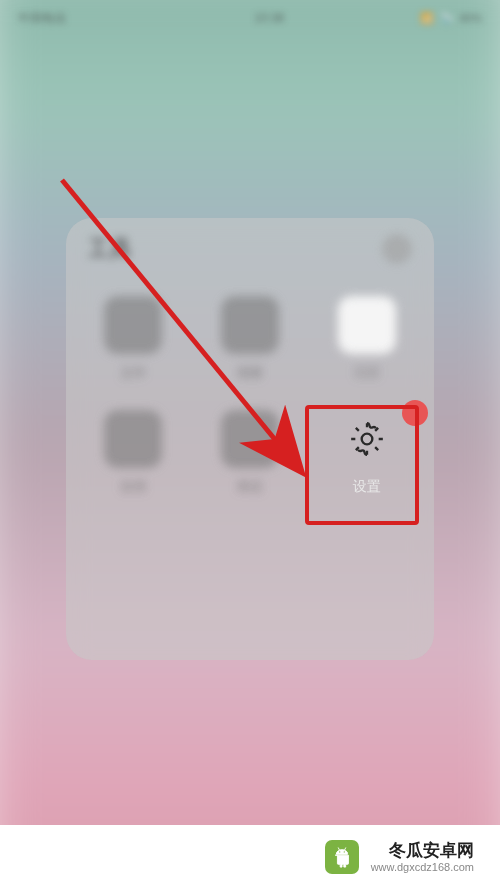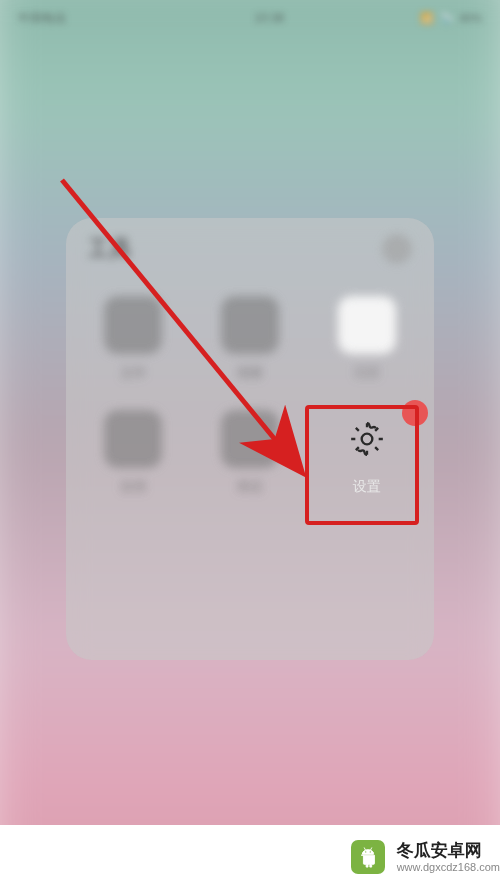--- a/index.html
+++ b/index.html
@@ -137,22 +137,24 @@
     }
     
     .watermark {
       position: absolute;
       bottom: 0; left: 0; right: 0;
       height: 64px;
       background: #fff;
       display: flex;
       align-items: center;
       justify-content: flex-end;
+      padding-right: 26px;
       gap: 12px;
       z-index: 20;
+      text-align: right;
     }
     .wm-logo {
       width: 34px; height: 34px;
       background: #7cb342;
       border-radius: 7px;
       display: flex; align-items: center; justify-content: center;
     }
     .wm-logo svg { width: 22px; height: 22px; }
     .wm-text { display: flex; flex-direction: column; line-height: 1.25; }
     .wm-brand { font-size: 17px; font-weight: 600; color: #222; }

